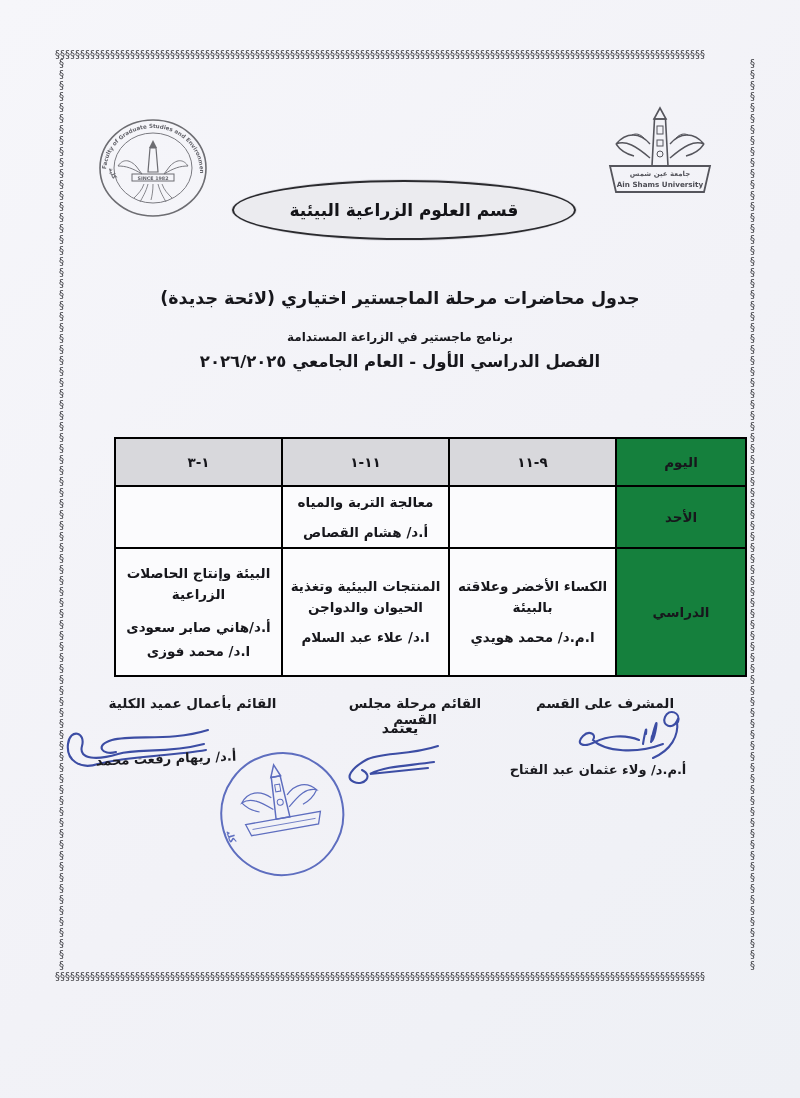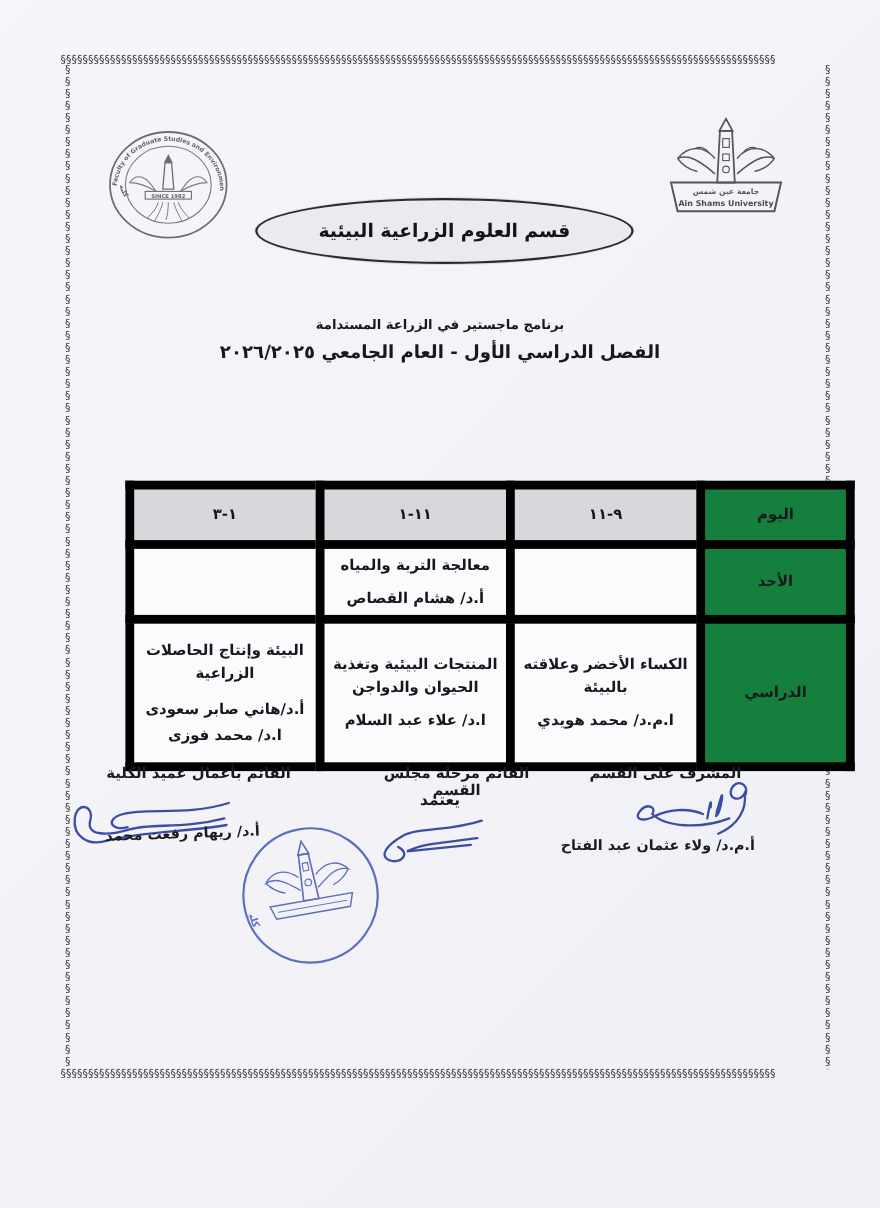--- a/index.html
+++ b/index.html
@@ -43,21 +43,21 @@
   .headings .h-line1{font-size:17.5px;margin-bottom:22px;}
   .headings .h-line2{font-size:12px;margin-bottom:8px;}
   .headings .h-line3{font-size:16.5px;letter-spacing:.5px;}
 
   table.schedule{
     position:absolute;left:114px;top:437px;
     width:576px;border-collapse:collapse;direction:rtl;
     table-layout:fixed;background:#fbfbfd;
   }
   table.schedule td,table.schedule th{
-    border:8px solid #000000;
+    border:2px solid #000000;
     font-size:13.5px;font-weight:bold;color:#17171c;
     text-align:center;vertical-align:middle;padding:4px 6px;
   }
   table.schedule .day-col{width:116px;background:#15803d;}
   table.schedule .t-col{width:153px;}
   table.schedule thead th{height:38px;background:#d8d8dc;}
   tr.row-sun td{height:52px;}
   tr.row-tue td{height:118px;}
   .cell-subject{line-height:1.55;}
   .cell-instructor{margin-top:9px;line-height:1.5;}
@@ -130,20 +130,21 @@
       <text x="60" y="72" font-size="7" text-anchor="middle" fill="#55555c" font-weight="bold" direction="rtl">جامعة عين شمس</text>
       <text x="60" y="83" font-size="7.2" text-anchor="middle" fill="#4c4c54" font-weight="bold">Ain Shams University</text>
     </svg>
   </div>
 
   <div class="dept-oval">
     <span>قسم العلوم الزراعية البيئية</span>
   </div>
 
   <div class="headings">
+    <div class="h-line1">جدول محاضرات مرحلة الماجستير اختياري (لائحة جديدة)</div>
     <div class="h-line2">برنامج ماجستير في الزراعة المستدامة</div>
     <div class="h-line3">الفصل الدراسي الأول - العام الجامعي ٢٠٢٦/٢٠٢٥</div>
   </div>
 
   <table class="schedule">
     <thead>
       <tr>
         <th class="day-col">اليوم</th>
         <th class="t-col">٩-١١</th>
         <th class="t-col">١١-١</th>
@@ -174,21 +175,21 @@
           <div class="cell-subject">البيئة وإنتاج الحاصلات الزراعية</div>
           <div class="cell-instructor" style="margin-top:12px">أ.د/هاني صابر سعودى</div>
           <div class="cell-instructor" style="margin-top:4px">ا.د/ محمد فوزى</div>
         </td>
       </tr>
     </tbody>
   </table>
 
   <div class="sig-title" style="left:520px;top:695px;width:170px;">المشرف على القسم</div>
   <div class="sig-title" style="left:325px;top:695px;width:180px;">القائم مرحلة مجلس القسم</div>
-  <div class="sig-title" style="left:88px;top:695px;width:185px;">القائم بأعمال عميد الكلية</div>
+  <div class="sig-title" style="left:100px;top:695px;width:185px;">القائم بأعمال عميد الكلية</div>
 
   <div class="approve-word">يعتمد</div>
 
   <div class="ink" style="left:545px;top:700px;">
     <svg width="145" height="68" viewBox="0 0 145 68">
       <path d="M133,22 C136,12 124,8 120,17 C116,26 128,30 132,21 C134,36 126,50 108,58"></path>
       <path d="M106,42 C109,28 113,16 111,28 C109,40 105,46 107,36"></path>
       <path d="M98,44 C100,32 102,24 101,34"></path>
       <path d="M94,40 C80,34 62,36 50,42 C38,48 30,44 38,36 C44,30 52,34 48,40 C60,52 92,54 118,44"></path>
     </svg>

